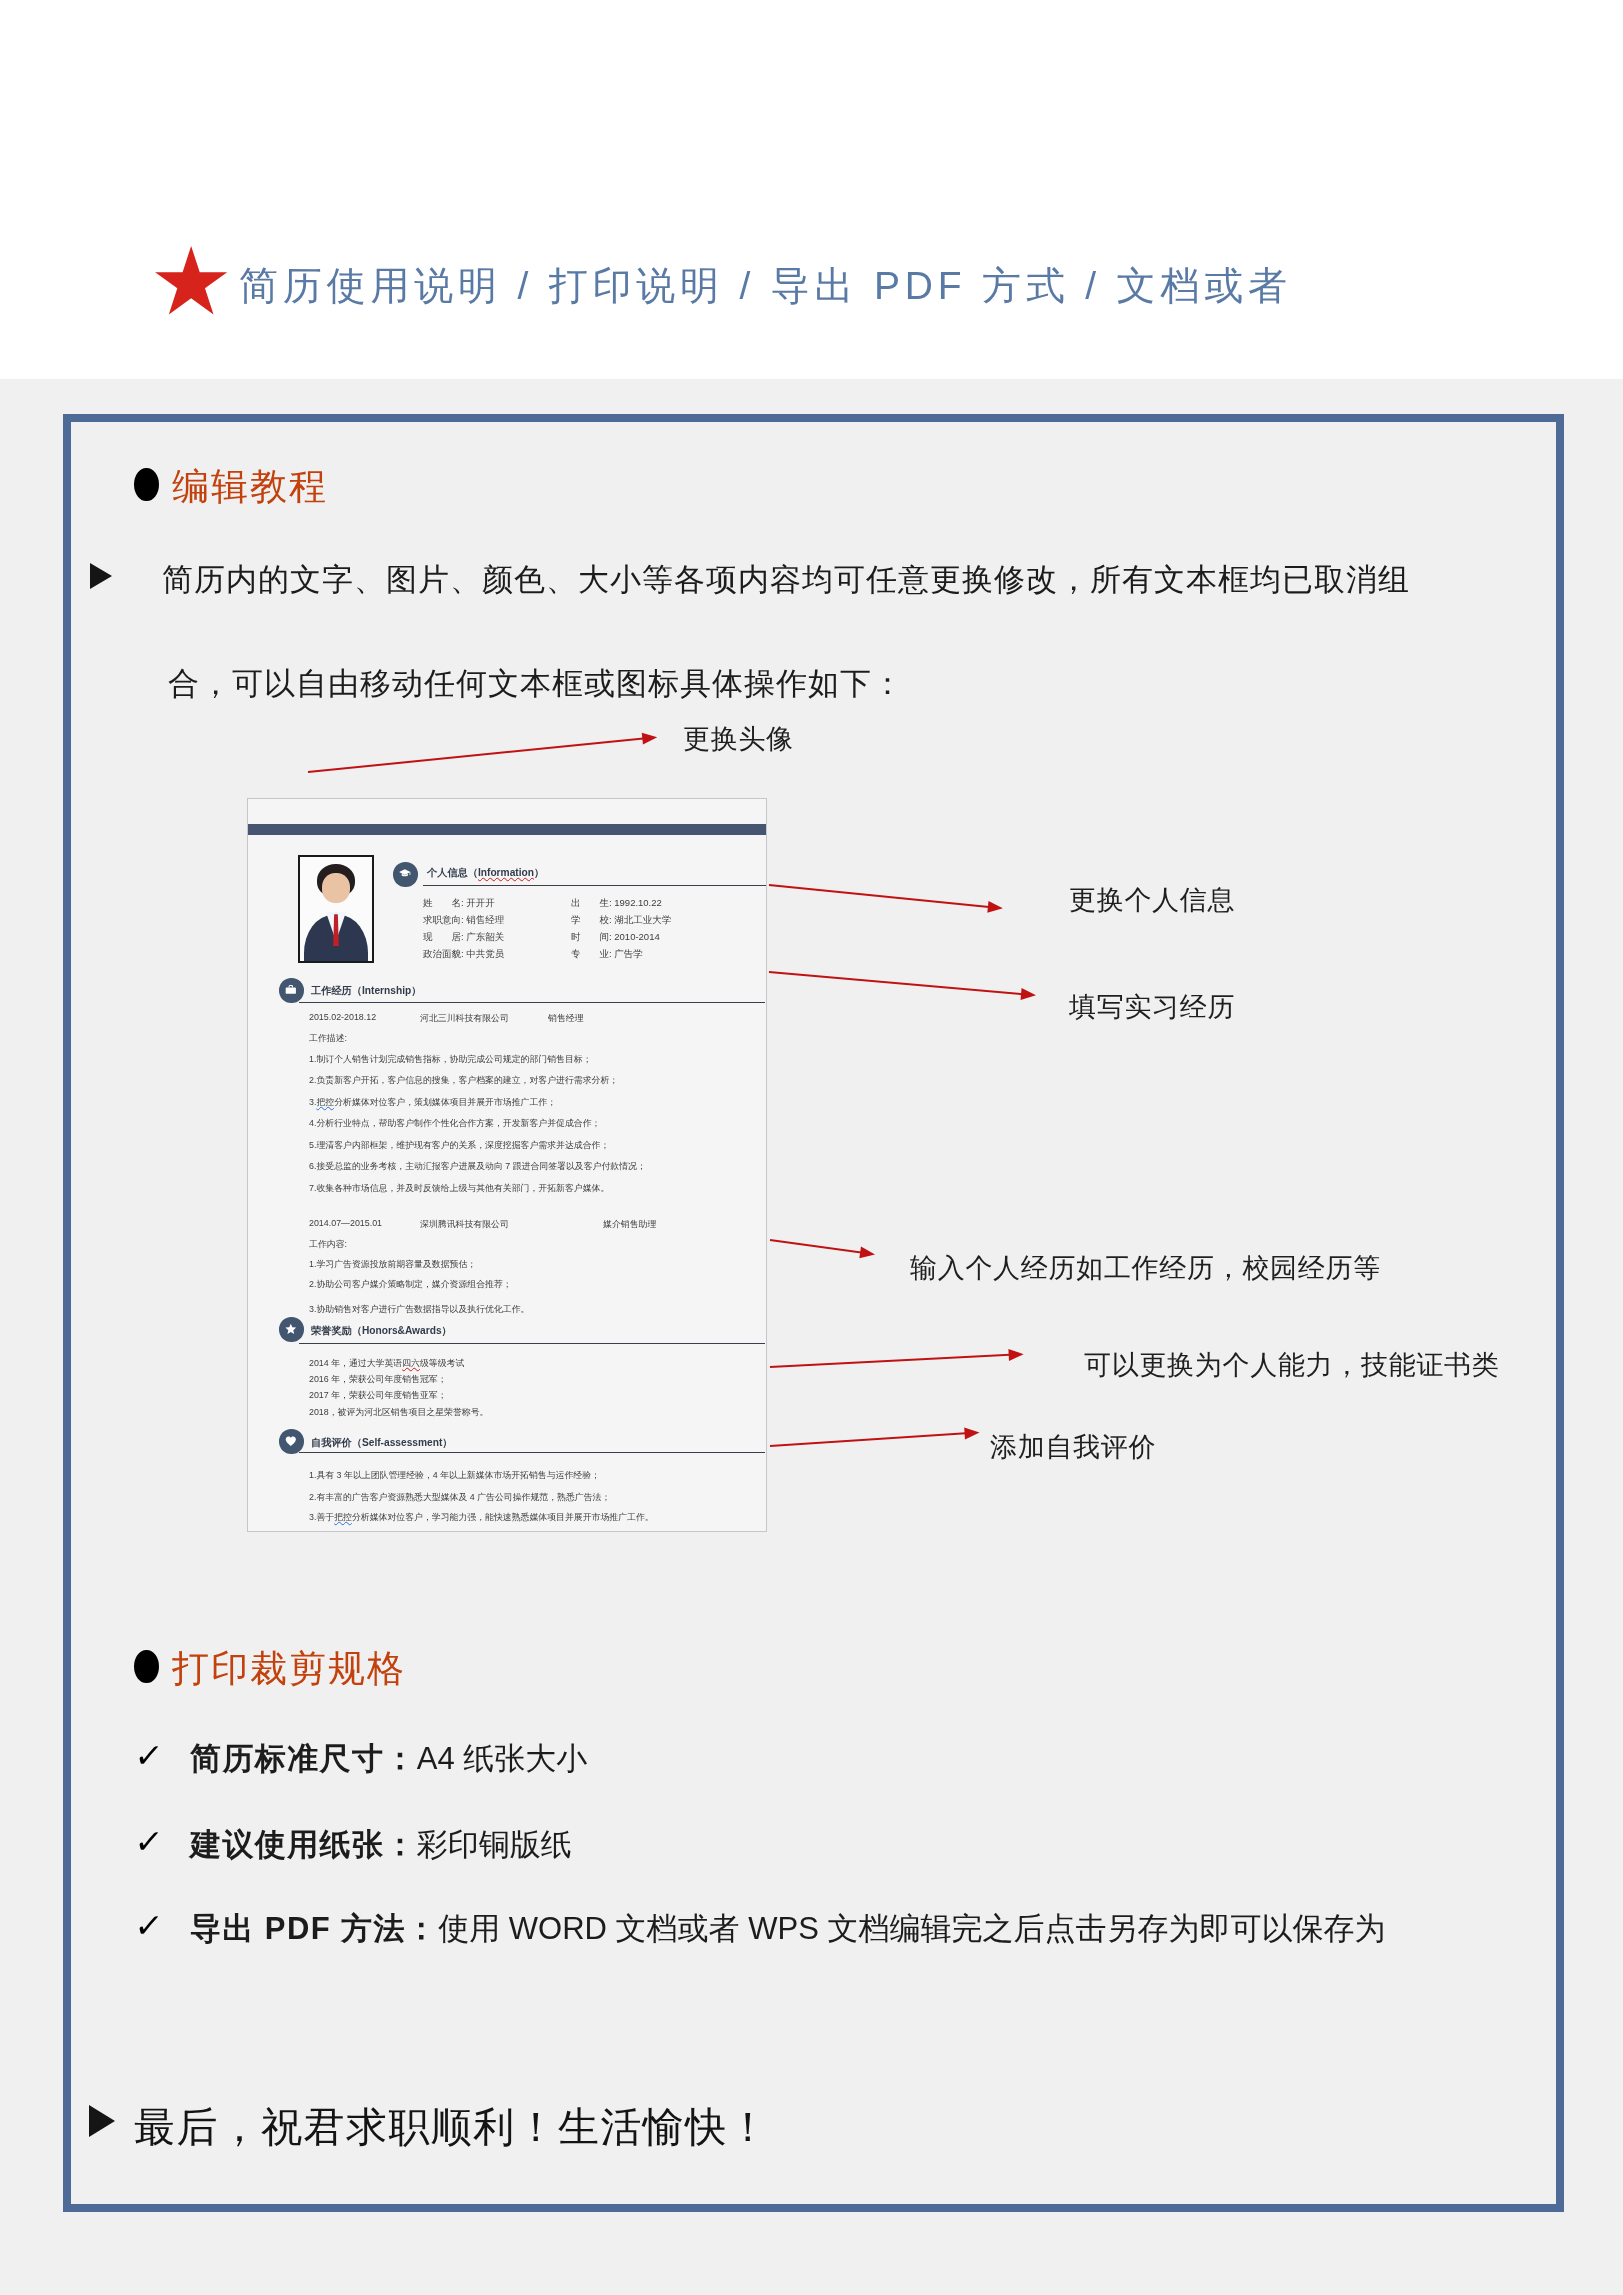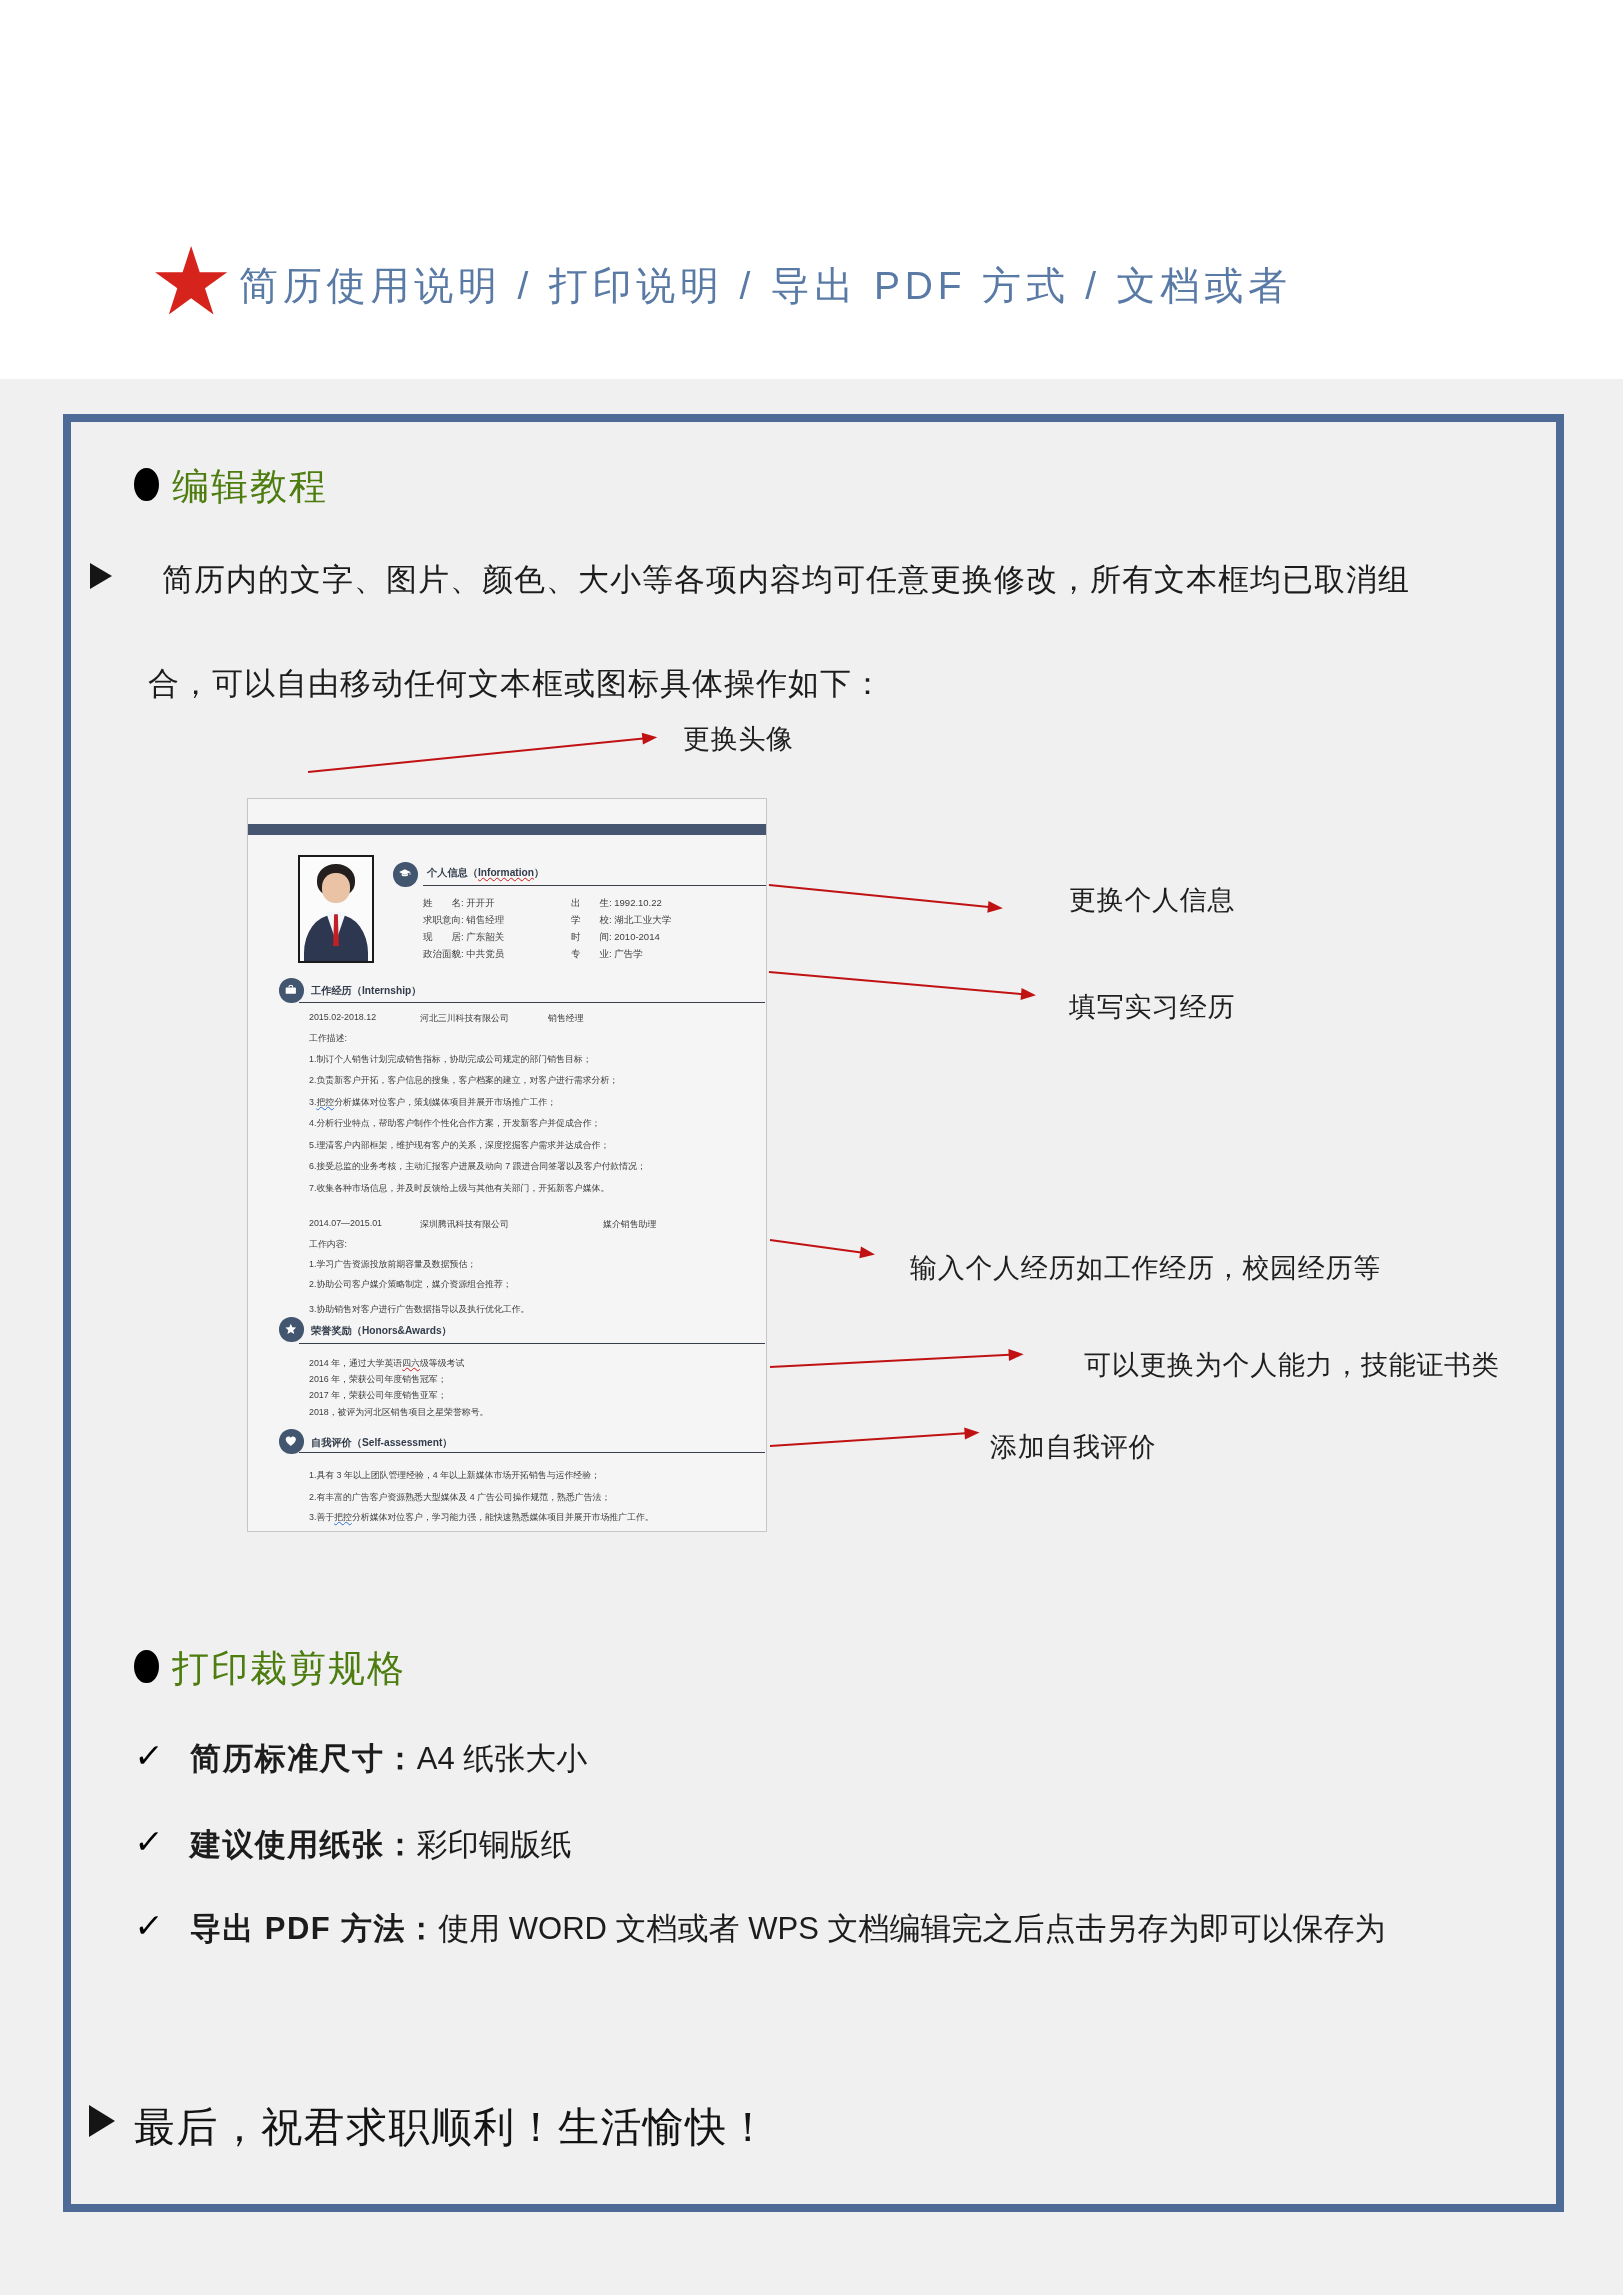--- a/index.html
+++ b/index.html
@@ -9,21 +9,21 @@
   }
   html,body{margin:0;padding:0;}
   body{background:#fff;font-family:"Liberation Sans",sans-serif;}
   .page{position:relative;width:1623px;height:2295px;background:#ffffff;overflow:hidden;}
   .graybg{position:absolute;left:0;top:379px;width:100%;height:1916px;background:var(--panel-bg);}
   .bluebox{position:absolute;left:63px;top:414px;width:1501px;height:1798px;border:8.9px solid var(--box-border);box-sizing:border-box;}
   .doc-title{position:absolute;left:0;top:65px;width:100%;text-align:center;font-size:108px;font-weight:bold;color:var(--title-blue);letter-spacing:11px;white-space:nowrap;}
   .star{position:absolute;left:149px;top:235px;font-size:94px;line-height:94px;color:var(--star-red);}
   .subtitle{position:absolute;left:239px;top:259px;font-size:39px;color:var(--subtitle-blue);letter-spacing:4.8px;white-space:nowrap;}
   .bullet-ellipse{position:absolute;width:24.5px;height:33px;border-radius:50%;background:#000;}
-  .sec-heading{position:absolute;font-size:37px;color:#4d7c0f;letter-spacing:2px;white-space:nowrap;}
+  .sec-heading{position:absolute;font-size:37px;color:#c2410c;letter-spacing:2px;white-space:nowrap;}
   .tri-bullet{position:absolute;width:0;height:0;border-top:13.6px solid transparent;border-bottom:13.6px solid transparent;border-left:22px solid #151515;}
   .tri-bullet.big{border-top-width:16.4px;border-bottom-width:16.4px;border-left-width:26px;}
   .para-line{position:absolute;font-size:31px;color:#1c1c1c;letter-spacing:1px;white-space:nowrap;}
   .ann-label{position:absolute;font-size:27px;color:#1f1f1f;white-space:nowrap;letter-spacing:0.7px;}
   .arrow{position:absolute;height:0;border-top:2.7px solid var(--arrow-red);transform-origin:0 50%;}
   .arrow:after{content:"";position:absolute;right:-13.6px;top:-7.5px;width:0;height:0;border-left:15px solid var(--arrow-red);border-top:6.1px solid transparent;border-bottom:6.1px solid transparent;}
   .check{position:absolute;font-size:33px;color:#000;transform:skewX(-6deg);}
   .check-item{position:absolute;font-size:31px;color:#1c1c1c;white-space:nowrap;}
   .check-item b{letter-spacing:1.4px;}
   .closing{position:absolute;font-size:41px;color:#141414;letter-spacing:1.4px;white-space:nowrap;}
@@ -54,21 +54,21 @@
 
   <div class="star">★</div>
   <div class="subtitle">简历使用说明 / 打印说明 / 导出 PDF 方式 / 文档或者</div>
 
   <div class="bluebox"></div>
 
   <div class="bullet-ellipse" style="left:134px;top:468px;"></div>
   <div class="sec-heading" style="left:172px;top:462px;">编辑教程</div>
   <div class="tri-bullet" style="left:90px;top:563px;"></div>
   <div class="para-line" style="left:162px;top:559px;">简历内的文字、图片、颜色、大小等各项内容均可任意更换修改，所有文本框均已取消组</div>
-  <div class="para-line" style="left:148px;top:663px;">合，可以自由移动任何文本框或图标具体操作如下：</div>
+  <div class="para-line" style="left:168px;top:663px;">合，可以自由移动任何文本框或图标具体操作如下：</div>
 
   <div class="arrow" style="left:308px;top:771px;width:337px;transform:rotate(-5.7deg);"></div>
   <div class="ann-label" style="left:683px;top:721px;">更换头像</div>
 
   <div class="arrow" style="left:769px;top:884px;width:221px;transform:rotate(5.7deg);"></div>
   <div class="ann-label" style="left:1069px;top:882px;">更换个人信息</div>
 
   <div class="arrow" style="left:769px;top:971px;width:254px;transform:rotate(5deg);"></div>
   <div class="ann-label" style="left:1069px;top:989px;">填写实习经历</div>
 

